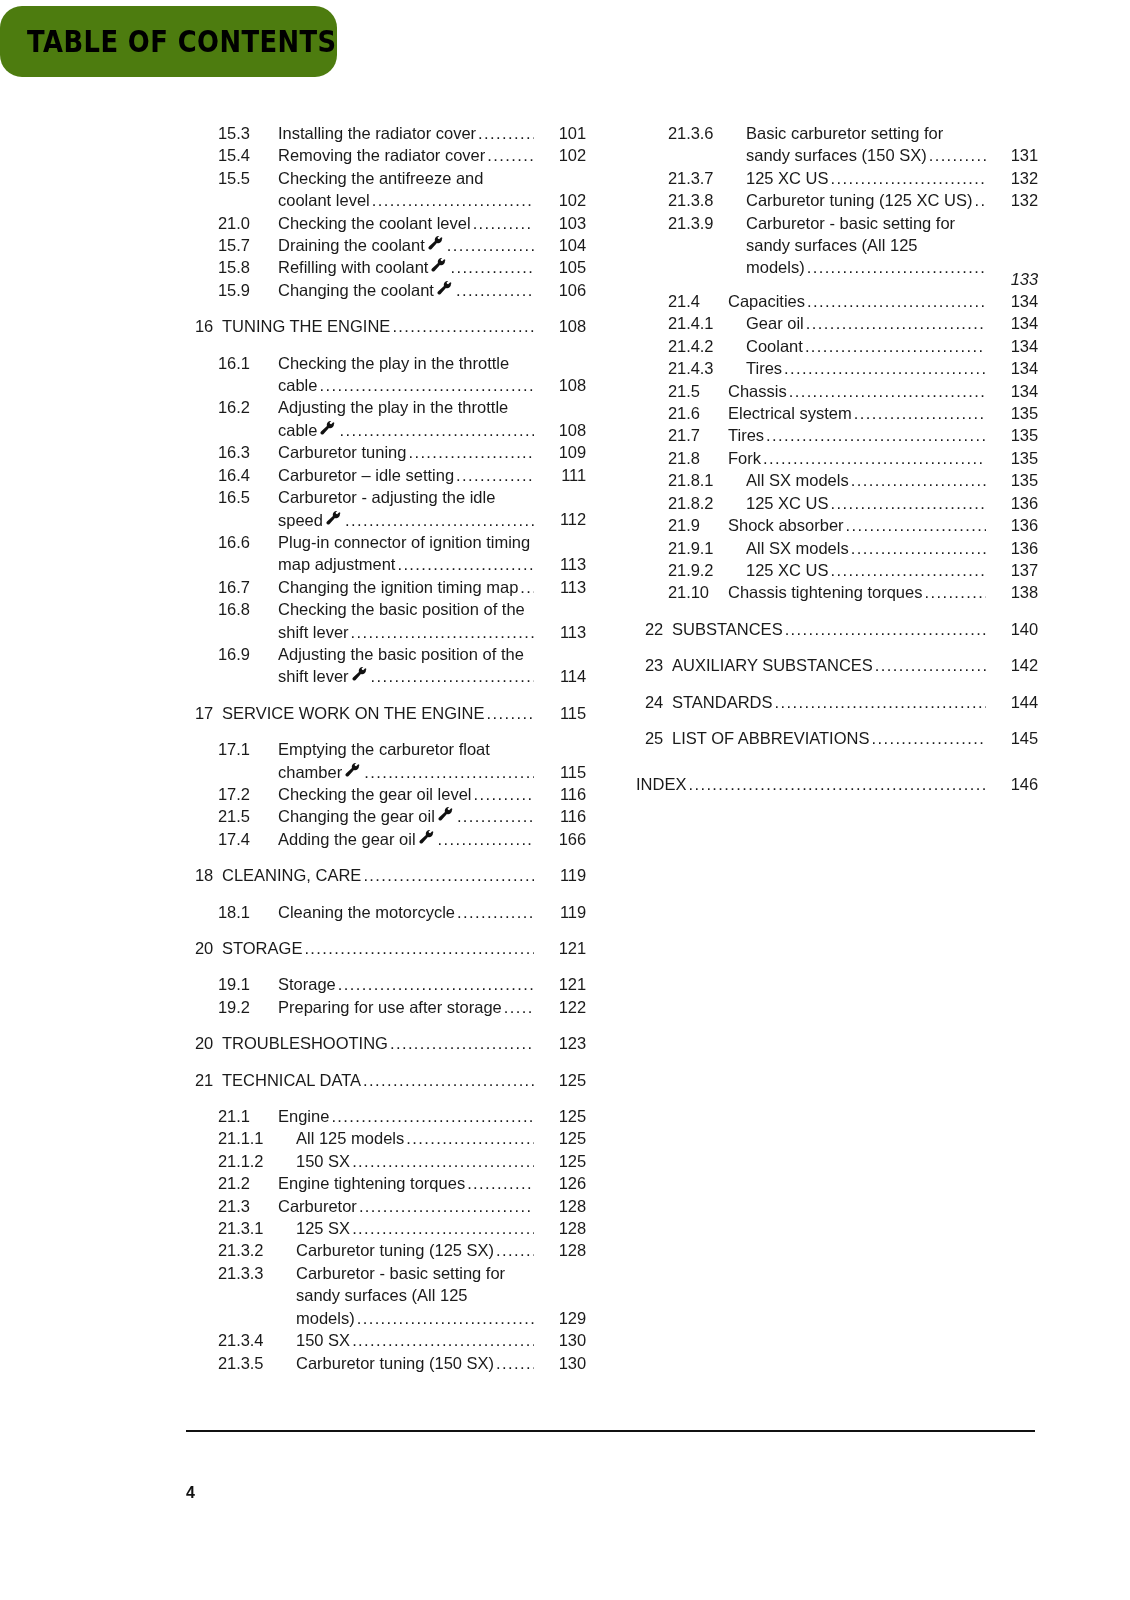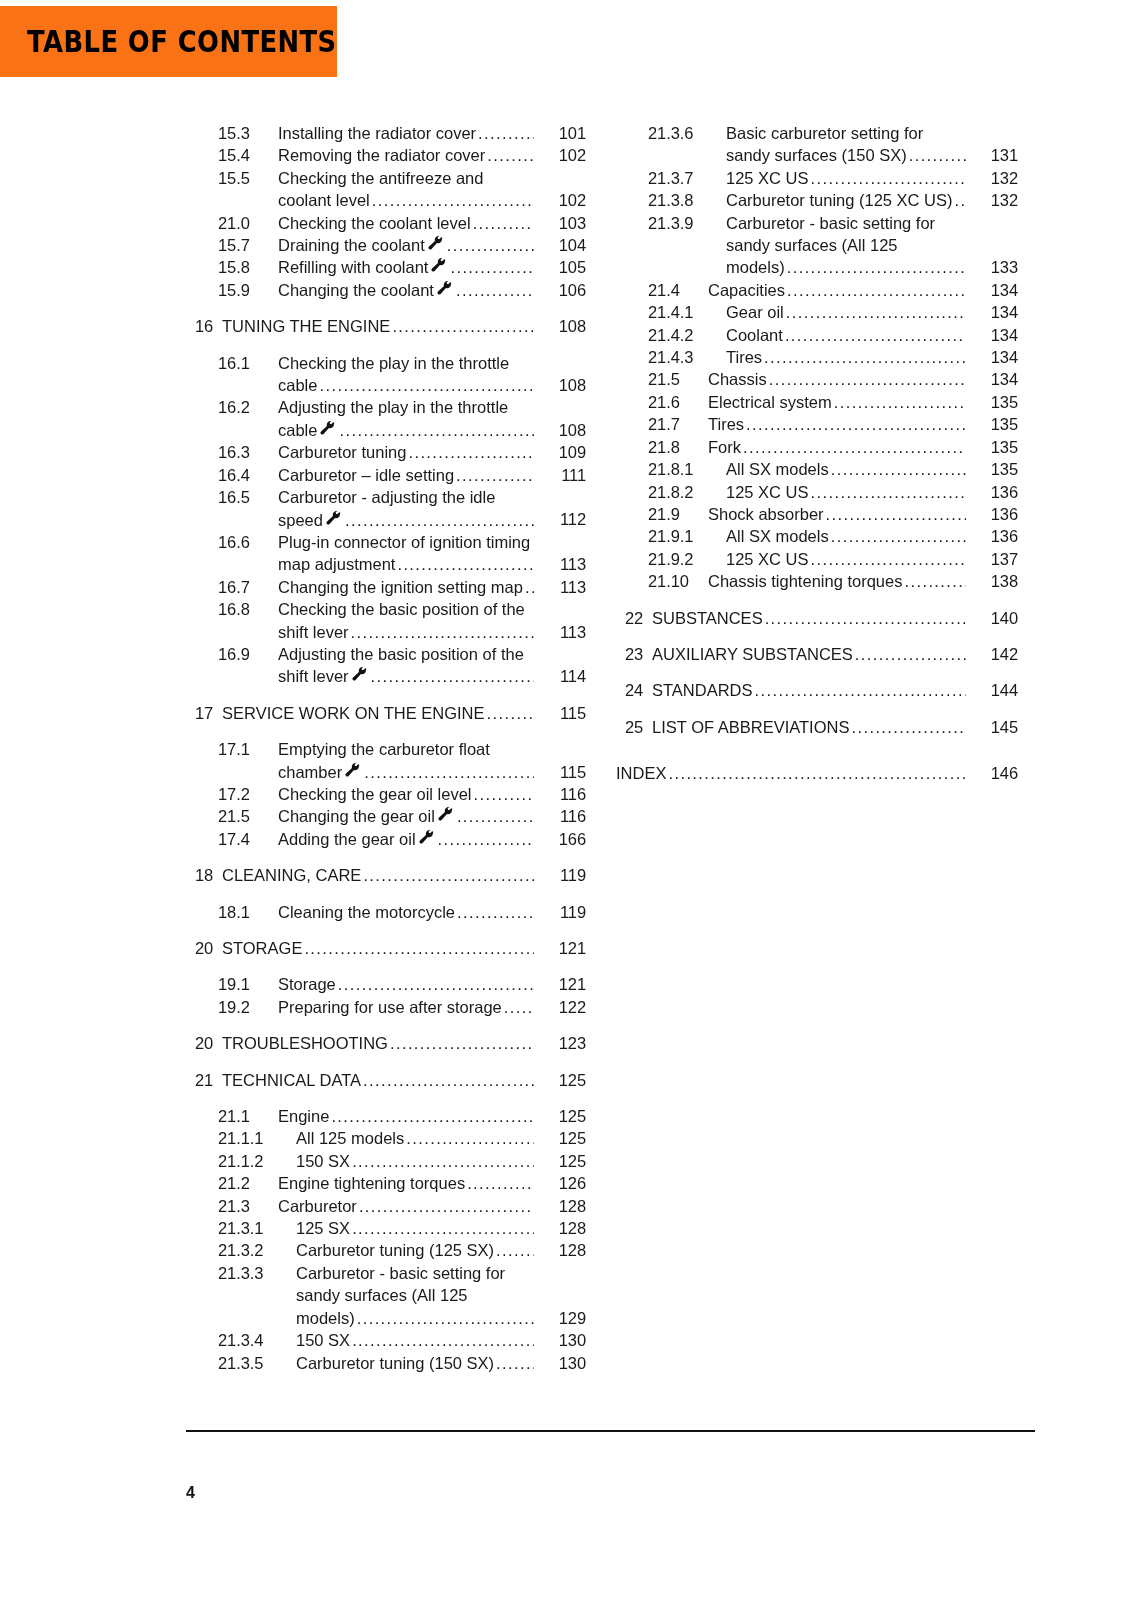--- a/index.html
+++ b/index.html
@@ -16,23 +16,24 @@
     overflow: hidden;
   }
 
   
   #header-band {
     position: absolute;
     left: 0;
     top: 6px;
     width: 337px;
     height: 71px;
-    background: #f97316;
+    background: #4d7c0f;
     display: flex;
     align-items: center;
+    border-radius: 22px;
   }
   #header-title {
     margin-left: 27px;
     font-family: "DejaVu Sans", sans-serif;
     font-weight: bold;
     font-size: 30px;
     letter-spacing: 0.5px;
     color: #000000;
     transform: scaleX(0.86);
     transform-origin: left center;
@@ -44,21 +45,21 @@
     position: absolute;
     left: 0;
     top: 122px;
     width: 1130px;
   }
   .column {
     position: absolute;
     top: 0;
   }
   #col-left  { left: 186px; width: 400px; }
-  #col-right { left: 616px; width: 402px; }
+  #col-right { left: 636px; width: 402px; }
 
   
   .entry {
     display: flex;
     align-items: flex-start;
     font-size: 16.5px;
     line-height: 22.4px;
   }
   .entry .num {
     flex: 0 0 auto;
@@ -322,21 +323,21 @@
             <span class="txt">map adjustment</span>
             <span class="dots">........................................................................................................................</span>
           </div>
         </div>
         <div class="pg" style="margin-top: 22.4px;">113</div>
       </div>
       <div class="entry lvl2">
         <div class="num">16.7</div>
         <div class="body">
           <div class="fill">
-            <span class="txt">Changing the ignition setting map</span>
+            <span class="txt">Changing the ignition timing map</span>
             <span class="dots">........................................................................................................................</span>
           </div>
         </div>
         <div class="pg">113</div>
       </div>
       <div class="entry lvl2">
         <div class="num">16.8</div>
         <div class="body">
           <div class="nofill">Checking the basic position of the</div>
           <div class="fill">
@@ -636,21 +637,21 @@
       <div class="entry lvl3">
         <div class="num">21.3.9</div>
         <div class="body">
           <div class="nofill">Carburetor - basic setting for</div>
           <div class="nofill">sandy surfaces (All 125</div>
           <div class="fill">
             <span class="txt">models)</span>
             <span class="dots">........................................................................................................................</span>
           </div>
         </div>
-        <div class="pg" style="margin-top: 44px;">133</div>
+        <div class="pg" style="margin-top: 56px; font-style: italic;">133</div>
       </div>
       <div class="entry lvl2">
         <div class="num">21.4</div>
         <div class="body">
           <div class="fill">
             <span class="txt">Capacities</span>
             <span class="dots">........................................................................................................................</span>
           </div>
         </div>
         <div class="pg">134</div>

